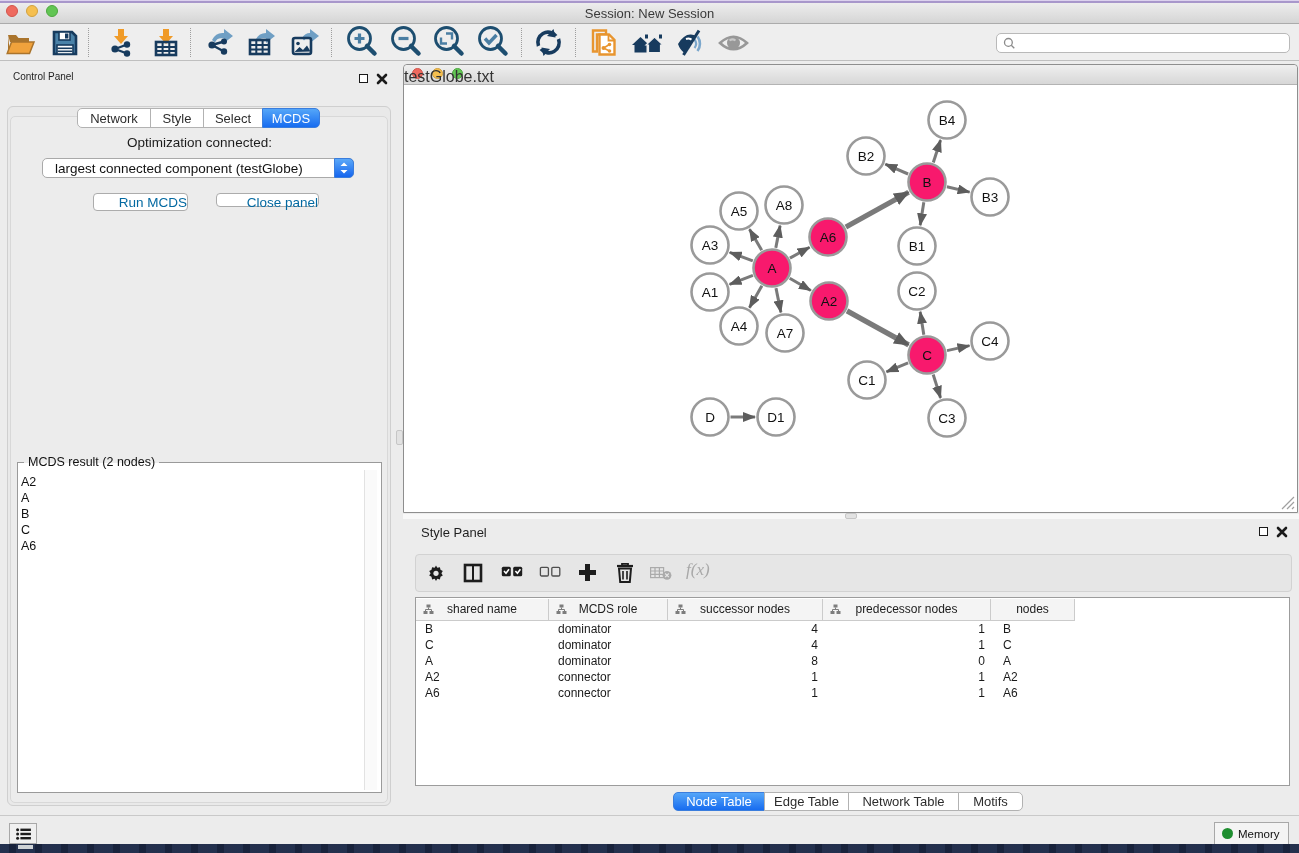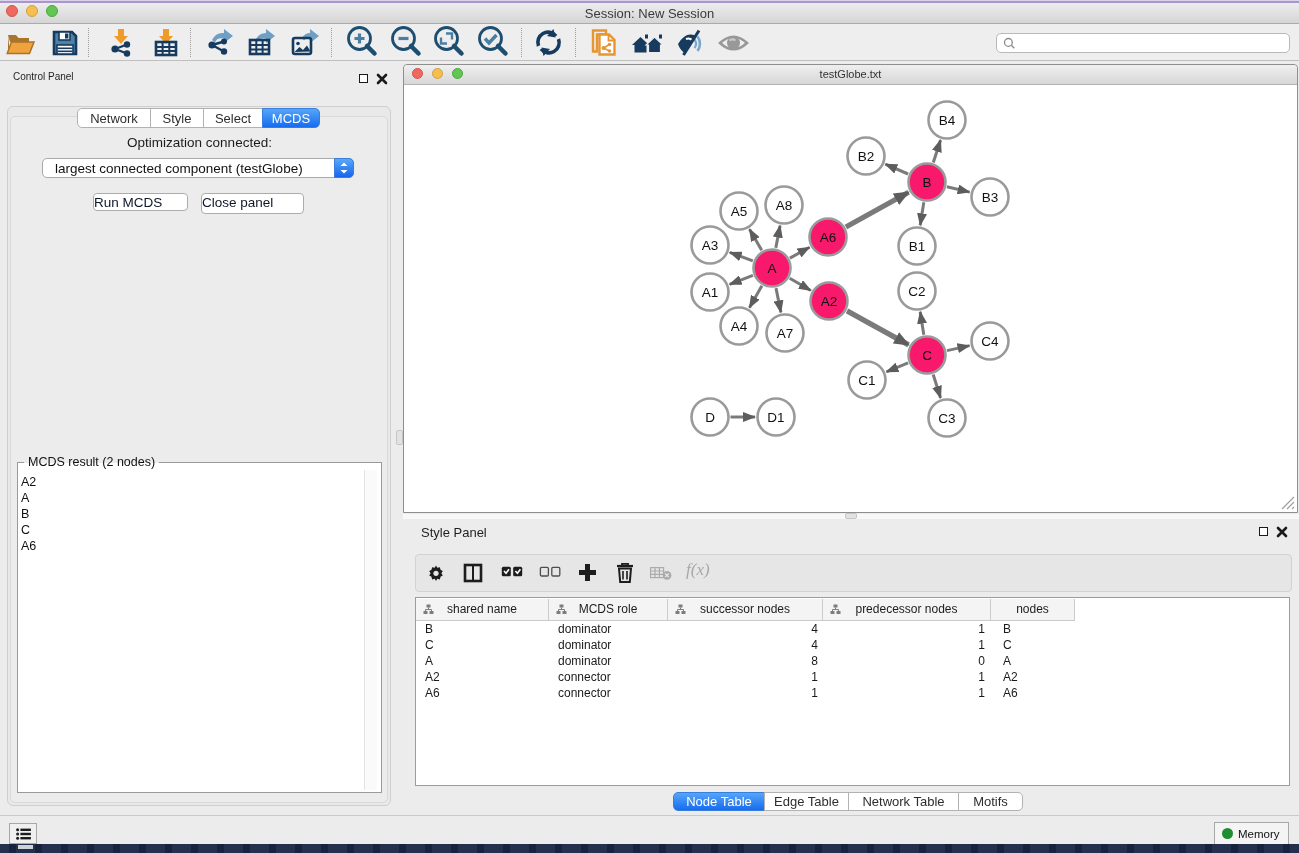--- a/index.html
+++ b/index.html
@@ -3,21 +3,21 @@
 *{margin:0;padding:0;box-sizing:border-box}
 html,body{width:1299px;height:853px;overflow:hidden;background:#ececec;font-family:"Liberation Sans",sans-serif}
 .a{position:absolute}
 .ic{position:absolute;top:28px}
 svg{display:block}
 .nl{font:13.5px "Liberation Sans",sans-serif;text-anchor:middle;fill:#111}
 .en{stroke:#7a7a7a;stroke-width:3}
 .et{stroke:#7a7a7a;stroke-width:5.2}
 .tab{display:inline-block;height:20px;line-height:19px;background:#fff;border:1px solid #b2b2b2;margin-left:-1px;text-align:center;font-size:13px;color:#2d2d2d;vertical-align:top}
 .tab.sel{background:linear-gradient(#55a6f8,#176cf0);border-color:#3a7ddd;color:#fff}
-.btn{position:absolute;background:#fff;border:1px solid #acacac;border-radius:4px;text-align:left;font-size:13.5px;color:#0f172a}
+.btn{position:absolute;background:#fff;border:1px solid #acacac;border-radius:4px;text-align:right;font-size:13.5px;color:#0369a1}
 .hdc{position:absolute;top:0;height:21px;border-right:1px solid #cbcbcb;background:#f4f4f4;text-align:center;font-size:12px;color:#1c1c1c;line-height:20px}
 .cell{position:absolute;font-size:12px;color:#1a1a1a;height:16px;line-height:16px}
 </style></head><body>
 
 <div class="a" style="left:0;top:0;width:1299px;height:3px;background:linear-gradient(#dcd2ee 30%,#a897cb 30%)"></div>
 
 <div class="a" style="left:0;top:3px;width:1299px;height:21px;background:linear-gradient(#ededed,#d5d5d5);border-bottom:1px solid #ababab"></div>
 <div class="a" style="left:6px;top:5px;width:12px;height:12px;border-radius:50%;background:#ee6a5f;border:1px solid #d3544b"></div>
 <div class="a" style="left:26px;top:5px;width:12px;height:12px;border-radius:50%;background:#f5bf4f;border:1px solid #d2a13e"></div>
 <div class="a" style="left:46px;top:5px;width:12px;height:12px;border-radius:50%;background:#62c554;border:1px solid #4da73f"></div>
@@ -192,35 +192,35 @@
 </div>
 <div class="a" style="left:0;top:135px;width:399px;text-align:center;font-size:13.5px;color:#1c1c1c">Optimization connected:</div>
 
 <div class="a" style="left:42px;top:158px;width:312px;height:20px;background:#fff;border:1px solid #a9a9a9;border-radius:5px"></div>
 <div class="a" style="left:334px;top:158px;width:20px;height:20px;background:linear-gradient(#5ba8f8,#1565ee);border:1px solid #3a7ddd;border-radius:0 5px 5px 0"></div>
 <svg class="a" style="left:338px;top:161px" width="12" height="14" viewBox="0 0 12 14">
     <path d="M2.5 5 L6 1.5 L9.5 5z M2.5 9 L6 12.5 L9.5 9z" fill="#fff"></path>
   </svg>
 <div class="a" style="left:55px;top:161px;font-size:13.5px;color:#111">largest connected component (testGlobe)</div>
 <div class="btn" style="left:93px;top:193px;width:95px;height:18px;line-height:17px">Run MCDS</div>
-<div class="btn" style="left:201px;top:193px;width:103px;height:21px;line-height:17px">Close panel</div>
+<div class="btn" style="left:216px;top:193px;width:103px;height:14px;line-height:17px">Close panel</div>
 
 <div class="a" style="left:17px;top:462px;width:365px;height:331px;background:#fff;border:1px solid #9a9a9a"></div>
 <div class="a" style="left:24px;top:455px;padding:0 4px;font-size:12.5px;color:#111;background:linear-gradient(#ececec 55%,#ffffff 55%)">MCDS result (2 nodes)</div>
 <div class="a" style="left:364px;top:470px;width:13px;height:320px;background:#fafafa;border-left:1px solid #e2e2e2"></div>
 <div class="a" style="left:21px;top:474px;font-size:12.5px;color:#111;line-height:16px">A2<br>A<br>B<br>C<br>A6</div>
 
 <div class="a" style="left:396px;top:430px;width:7px;height:15px;background:#e2e2e2;border:1px solid #c6c6c6;border-radius:2px"></div>
 
 <div class="a" style="left:403px;top:64px;width:895px;height:449px;background:#fff;border:1px solid #8e8e8e;border-radius:4px 4px 0 0"></div>
 <div class="a" style="left:404px;top:65px;width:893px;height:20px;background:linear-gradient(#efefef,#d7d7d7);border-bottom:1px solid #b3b3b3;border-radius:4px 4px 0 0"></div>
 <div class="a" style="left:412px;top:68px;width:11px;height:11px;border-radius:50%;background:#ee6a5f;border:1px solid #d3544b"></div>
 <div class="a" style="left:432px;top:68px;width:11px;height:11px;border-radius:50%;background:#f5bf4f;border:1px solid #d2a13e"></div>
 <div class="a" style="left:452px;top:68px;width:11px;height:11px;border-radius:50%;background:#62c554;border:1px solid #4da73f"></div>
-<div class="a" style="left:404px;top:68px;width:893px;text-align:center;font-size:11px;color:#333">testGlobe.txt</div>
+<div class="a" style="left:404px;top:68px;width:893px;text-align:left;font-size:16px;color:#333">testGlobe.txt</div>
 <svg class="a" style="left:1279px;top:494px" width="16" height="16" viewBox="0 0 16 16">
     <path d="M15 3 L3 15 M15 8 L8 15 M15 13 L13 15" stroke="#a0a0a0" stroke-width="1.2" fill="none"></path>
   </svg>
 
 <svg class="a" style="left:404px;top:85px" width="894" height="427" viewBox="0 0 894 427">
 <defs>
 <marker id="an" markerUnits="userSpaceOnUse" markerWidth="13" markerHeight="10" refX="12" refY="5" orient="auto">
         <path d="M0,0 L13,5 L0,10 z" fill="#5d5d5d"></path>
       </marker>
 <marker id="at" markerUnits="userSpaceOnUse" markerWidth="16" markerHeight="13" refX="14.5" refY="6.5" orient="auto">

